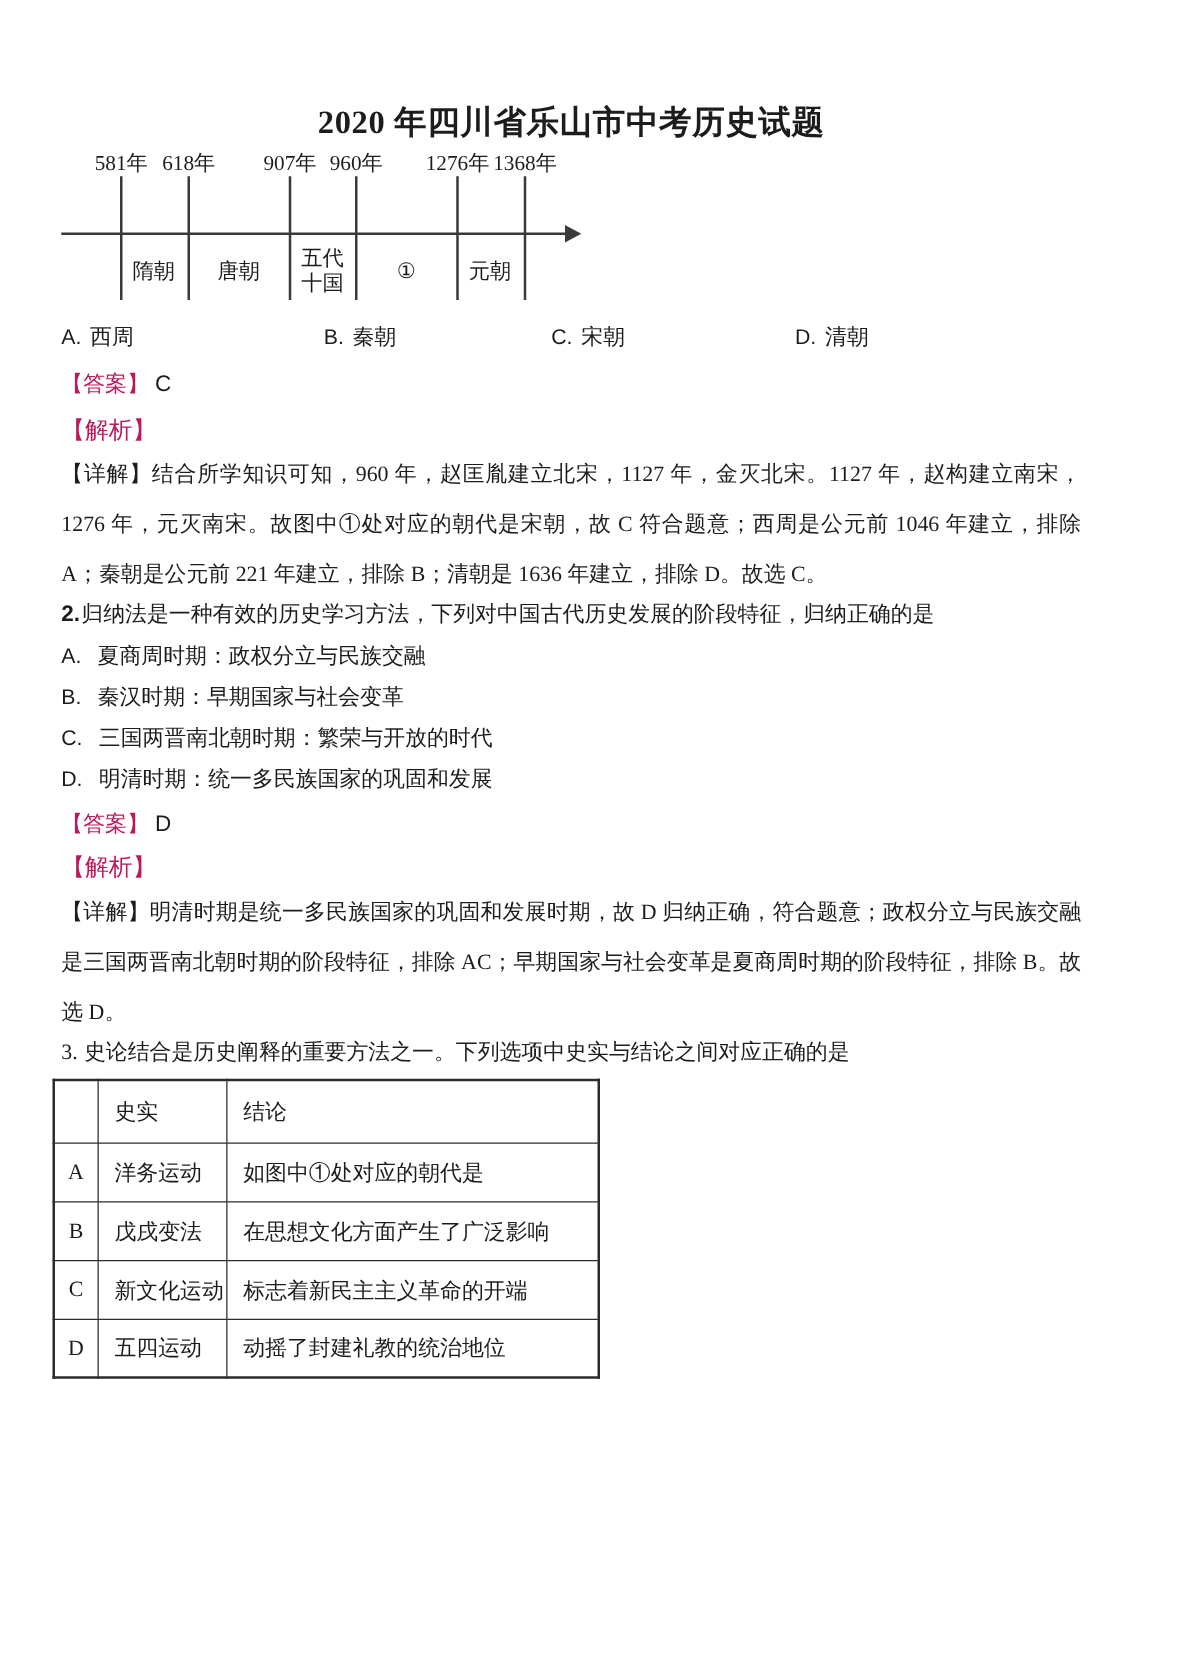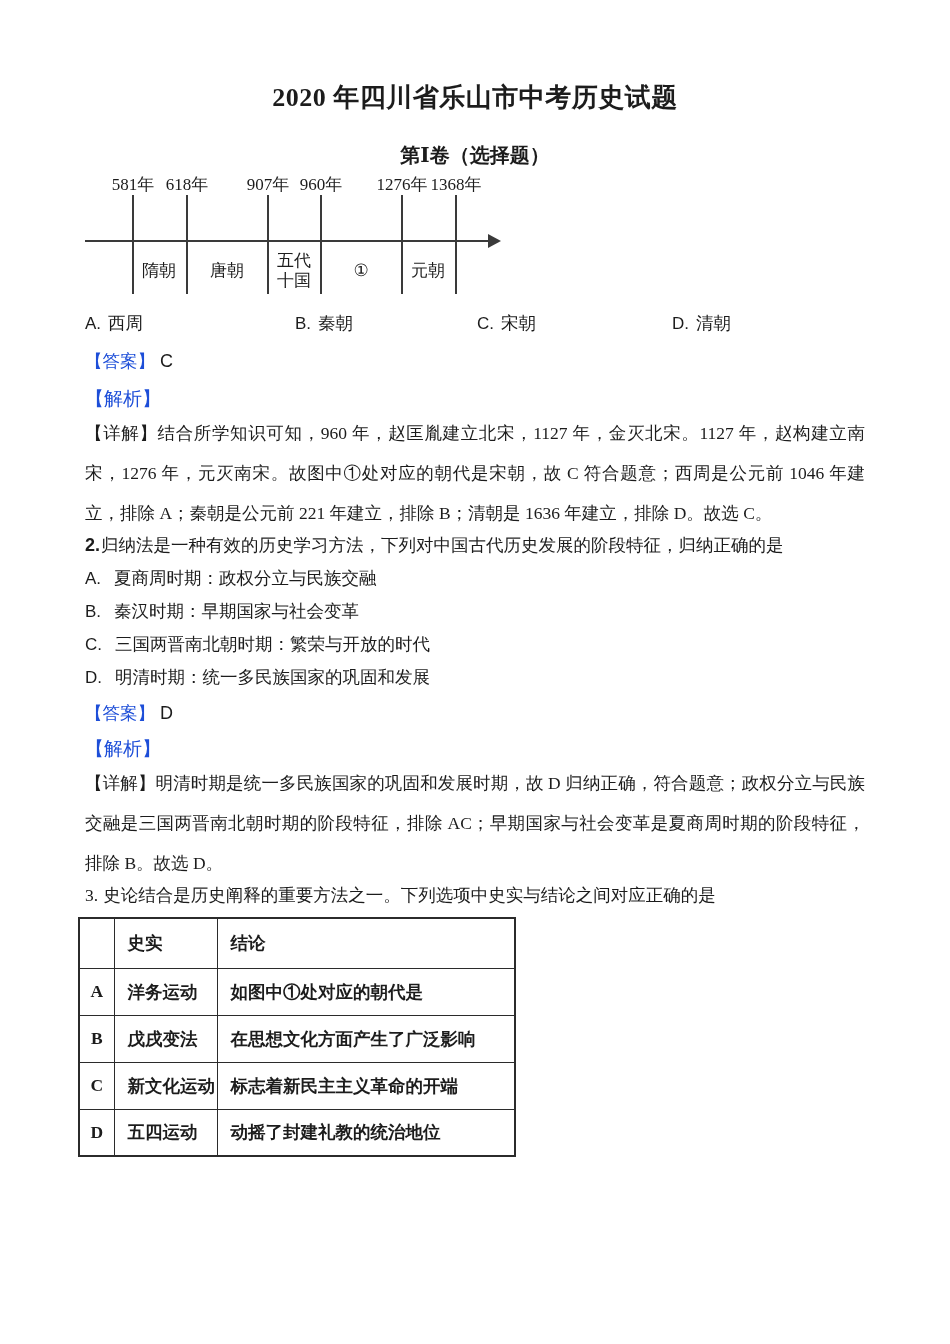--- a/index.html
+++ b/index.html
@@ -3,21 +3,21 @@
 <meta charset="utf-8">
 <style>
   * { box-sizing: border-box; }
   html, body { margin: 0; padding: 0; background: #ffffff; }
   .page {
     position: relative;
     width: 950px;
     height: 1344px;
     margin: 0 auto;
     background: #ffffff;
-    padding: 82px 85px 0 85px;
+    padding: 82px 85px 0 49px;
     font-family: "Liberation Serif", "DejaVu Serif", serif;
     color: #1c1c1c;
     overflow: hidden;
   }
   .title {
     margin: 0;
     font-size: 26px;
     line-height: 32px;
     font-weight: bold;
     text-align: center;
@@ -50,21 +50,21 @@
     font-size: 17px; line-height: 20px; text-align: center; white-space: pre-line;
   }
 
   
   .opt-row { position: relative; height: 22px; margin-top: 9px; font-size: 17.5px; }
   .opt-item { position: absolute; top: 0; white-space: nowrap; }
   .opt-letter { font-family: "Liberation Sans", "DejaVu Sans", sans-serif; font-size: 17px; margin-right: 7px; }
 
   .ans-line { margin: 16px 0 0 0; font-size: 17.5px; line-height: 24px; }
   .ans-line.second { margin-top: 12px; }
-  .blue { color: #1d4ed8; }
+  .blue { color: #be185d; }
   .ans-letter { font-family: "Liberation Sans", "DejaVu Sans", sans-serif; font-size: 18px; margin-left: 5px; }
   .ana-line { margin: 14px 0 0 0; font-size: 19px; line-height: 24px; }
   .ana-line.second { margin-top: 12px; }
   .detail {
     margin: 2px 0 0 0;
     font-size: 17.5px;
     line-height: 40px;
     text-align: justify;
     text-justify: inter-ideograph;
   }
@@ -72,36 +72,34 @@
   
   .q-opt { margin: 10px 0 0 0; font-size: 17.5px; line-height: 23px; }
   .q-opt .opt-letter { margin-right: 13px; }
 
   
   .qtable {
     border-collapse: collapse;
     margin: 10px 0 0 -7px;
     border: 2px solid #2b2b2b;
     font-size: 17.5px;
-    font-weight: bold;
   }
   .qtable td { border: 1px solid #2b2b2b; vertical-align: middle; }
   .qtable tr { height: 47px; }
   .qtable tr.head-row { height: 50px; }
   .qtable td.c-letter { width: 35px; text-align: center; }
   .qtable td.c-fact { width: 103px; padding-left: 13px; }
   .qtable td.c-conc { width: 298px; padding-left: 13px; }
 </style>
 </head>
 <body>
 
 <div class="page">
 
   <h1 class="title">2020 年四川省乐山市中考历史试题</h1>
-  <h2 class="section-heading">第Ⅰ卷（选择题）</h2>
 
 
   <div class="timeline">
     <div class="tl-axis"></div>
     <div class="tl-arrowhead"></div>
 
     <div class="tl-tick" style="left:47px"></div>
     <div class="tl-tick" style="left:101px"></div>
     <div class="tl-tick" style="left:182px"></div>
     <div class="tl-tick" style="left:235px"></div>

